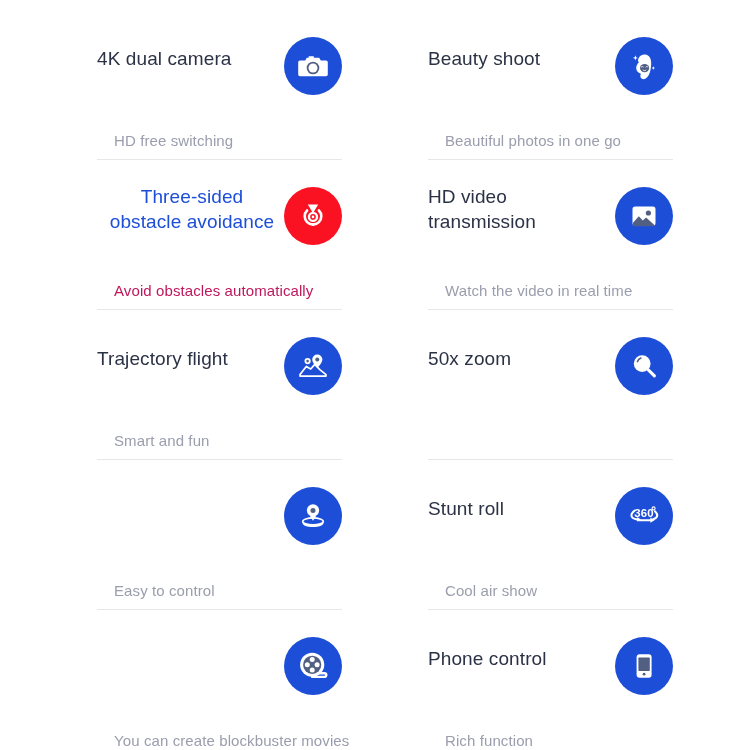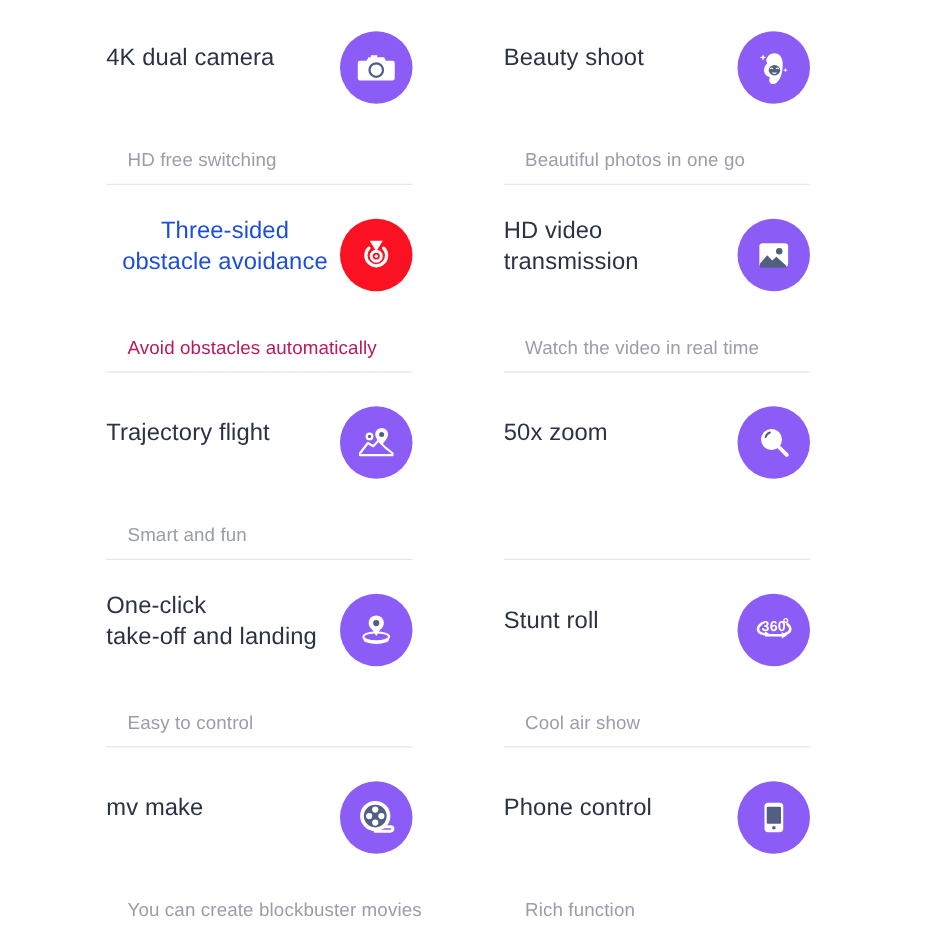--- a/index.html
+++ b/index.html
@@ -13,22 +13,22 @@
     font-family: "Liberation Sans", sans-serif;
     overflow: hidden;
   }
   .feature-grid {
     position: relative;
     width: 750px;
     height: 750px;
     display: grid;
     grid-template-columns: 330px 330px;
     grid-template-rows: repeat(5, 150px);
-    column-gap: 3px;
-    padding: 0;
+    column-gap: 16px;
+    padding: 12px;
     box-sizing: border-box;
   }
   .feature-cell {
     position: relative;
     box-sizing: border-box;
   }
   .feature-cell.col-left  { padding-left: 85px; }
   .feature-cell.col-right { padding-left: 70px; }
 
   .cell-inner {
@@ -64,21 +64,21 @@
     white-space: nowrap;
     margin: 17px;
   }
   .feature-icon {
     position: absolute;
     right: 0px;
     top: 25px;
     width: 58px;
     height: 58px;
     border-radius: 50%;
-    background: #8b5cf6;
+    background: #1d4ed8;
     display: flex;
     align-items: center;
     justify-content: center;
   }
   .feature-icon svg { display: block; }
   .feature-sep {
     position: absolute;
     left: 0;
     bottom: 2px;
     width: 245px;
@@ -189,22 +189,20 @@
           <path d="M9.5 11.6a5.6 5.6 0 0 1 3.4-3.6" stroke="#515f83" stroke-width="1.6" stroke-linecap="round"></path>
           <path d="M20.3 19.8l6.1 6.1" stroke="#ffffff" stroke-width="3.1" stroke-linecap="round"></path>
         </svg>
       </div>
       <div class="feature-sep"></div>
     </div>
   </div>
 
   <div class="feature-cell col-left">
     <div class="cell-inner">
-      <div class="feature-title two-line">One-click
-take-off and landing</div>
       <div class="feature-sub">Easy to control</div>
       <div class="feature-icon">
         <svg width="34" height="34" viewBox="0 0 34 34" fill="none">
           <circle cx="17" cy="11.4" r="6.1" fill="#ffffff"></circle>
           <circle cx="17" cy="11.4" r="2.5" fill="#515f83"></circle>
           <path d="M13.7 16.4h6.6L17 21.8l-3.3-5.4Z" fill="#ffffff"></path>
           <ellipse cx="17" cy="22.4" rx="10.3" ry="3.5" stroke="#ffffff" stroke-width="1.6" fill="none"></ellipse>
           <path d="M6.7 22.4c0 1.9 4.6 3.5 10.3 3.5s10.3-1.6 10.3-3.5v2.2c0 1.9-4.6 3.5-10.3 3.5S6.7 26.5 6.7 24.6v-2.2Z" fill="#ffffff"></path>
         </svg>
       </div>
@@ -226,21 +224,20 @@
           <path d="M25.4 20.6l4.2 2.6-4.2 2.6v-5.2Z" fill="#ffffff"></path>
           <path d="M29.9 14.2c2 1.8 2.8 3.7 2.1 5.3-.5 1.2-1.9 2.1-3.8 2.7" stroke="#ffffff" stroke-width="2" stroke-linecap="round" fill="none"></path>
         </svg>
       </div>
       <div class="feature-sep"></div>
     </div>
   </div>
 
   <div class="feature-cell col-left last-row">
     <div class="cell-inner">
-      <div class="feature-title">mv make</div>
       <div class="feature-sub">You can create blockbuster movies</div>
       <div class="feature-icon">
         <svg width="34" height="34" viewBox="0 0 34 34" fill="none">
           <circle cx="16.2" cy="15.8" r="12.1" fill="#ffffff"></circle>
           <circle cx="16.2" cy="15.8" r="9.1" fill="#515f83"></circle>
           <circle cx="16.2" cy="10.6" r="2.5" fill="#ffffff"></circle>
           <circle cx="16.2" cy="21" r="2.5" fill="#ffffff"></circle>
           <circle cx="11.3" cy="15.8" r="2.5" fill="#ffffff"></circle>
           <circle cx="21.1" cy="15.8" r="2.5" fill="#ffffff"></circle>
           <path d="M16.2 27.9h12.3a1.8 1.8 0 0 0 0-3.6h-6.7" stroke="#ffffff" stroke-width="2.4" stroke-linecap="round" fill="none"></path>

